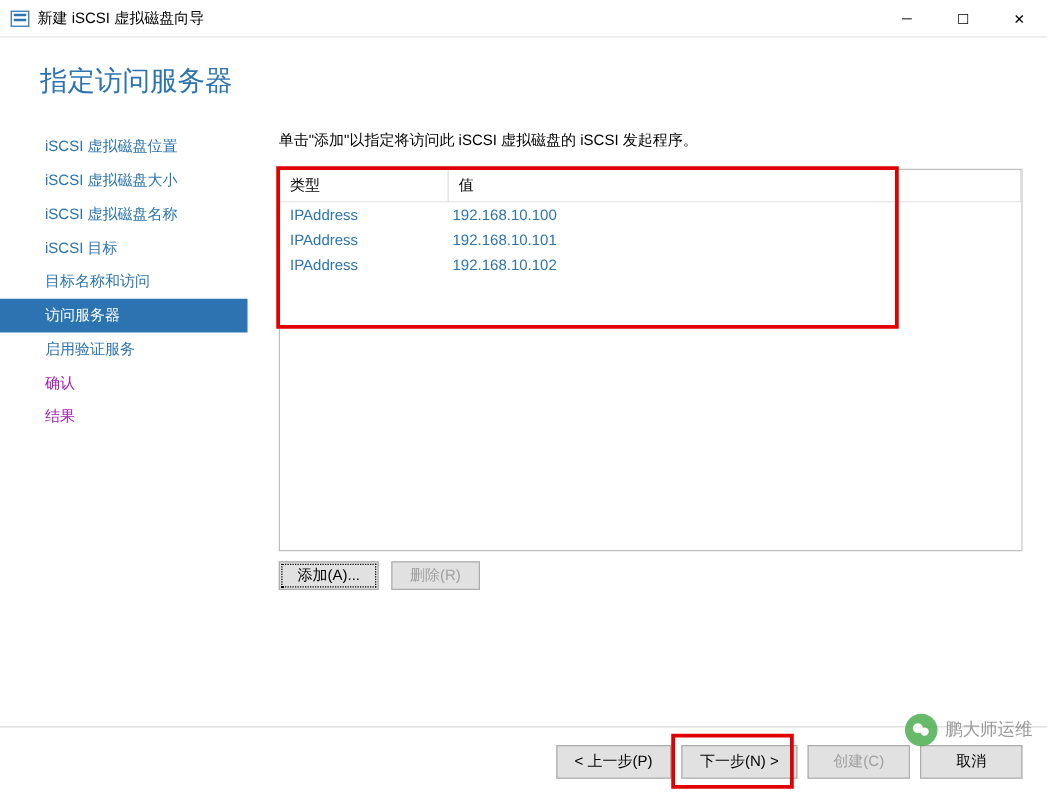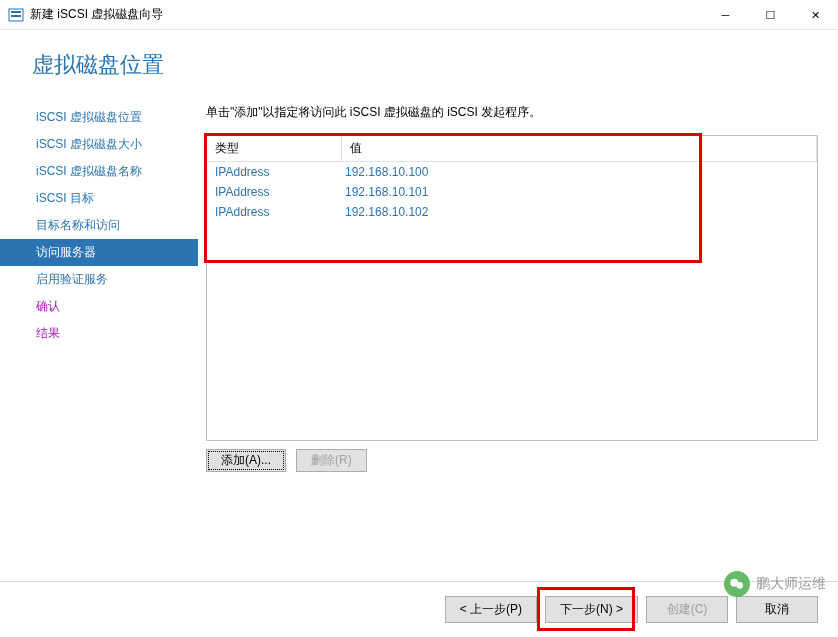--- a/index.html
+++ b/index.html
@@ -4,21 +4,21 @@
   <style>
     * { margin: 0; padding: 0; box-sizing: border-box; font-family: "Microsoft YaHei", "Segoe UI", sans-serif; }
     body { background: #fff; width: 838px; height: 637px; overflow: hidden; position: relative; }
     .titlebar { height: 30px; display: flex; align-items: center; border-bottom: 1px solid #e5e5e5; }
     .title-icon { width: 16px; height: 16px; margin: 0 6px 0 8px; }
     .title-text { font-size: 12px; color: #000; flex: 1; }
     .win-controls { display: flex; height: 100%; }
     .win-btn { width: 45px; height: 30px; display: flex; align-items: center; justify-content: center; font-size: 11px; color: #000; cursor: pointer; }
     .header-area { padding: 20px 0 24px 32px; }
     .header-title { font-size: 22px; color: #2b74b1; font-weight: 300; }
-    .content-area { display: flex; padding: 0 20px 0 0; }
+    .content-area { display: flex; padding: 0 20px 0 0; gap: 17px; }
     .sidebar { width: 190px; padding-left: 32px; }
     .nav-item { font-size: 12px; color: #2b74b1; padding: 5px 0 5px 4px; cursor: pointer; }
     .nav-item.active { background: #2b74b1; color: #fff; margin-left: -32px; padding-left: 36px; margin-right: -8px; }
     .nav-item.disabled { color: #a21caf; cursor: default; }
     .main-panel { flex: 1; padding-left: 16px; }
     .instruction { font-size: 12px; color: #000; margin-bottom: 14px; }
     .table-container { border: 1px solid #c0c0c0; position: relative; }
     .highlight-box { position: absolute; border: 3px solid #e00000; left: -3px; top: -3px; width: 498px; height: 130px; pointer-events: none; }
     .table-header { display: flex; background: #fff; border-bottom: 1px solid #e0e0e0; }
     .th { font-size: 12px; padding: 4px 8px; border-right: 1px solid #e0e0e0; }
@@ -52,21 +52,21 @@
     </svg>
   <span class="title-text">新建 iSCSI 虚拟磁盘向导</span>
   <div class="win-controls">
     <div class="win-btn">─</div>
     <div class="win-btn">☐</div>
     <div class="win-btn close">✕</div>
   </div>
 </div>
 
 <div class="header-area">
-  <div class="header-title">虚拟磁盘位置</div>
+  <div class="header-title">指定访问服务器</div>
 </div>
 
 <div class="content-area">
   <div class="sidebar" id="sidebar">
       <div class="nav-item">iSCSI 虚拟磁盘位置</div>
       <div class="nav-item">iSCSI 虚拟磁盘大小</div>
       <div class="nav-item">iSCSI 虚拟磁盘名称</div>
       <div class="nav-item">iSCSI 目标</div>
       <div class="nav-item">目标名称和访问</div>
       <div class="nav-item active">访问服务器</div>

